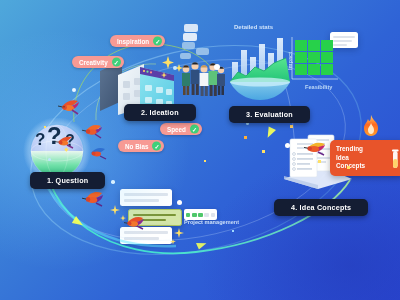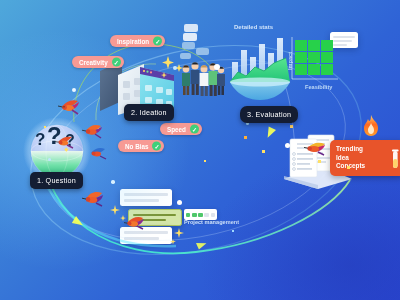--- a/index.html
+++ b/index.html
@@ -7,22 +7,22 @@
 
   #stage{position:relative;width:400px;height:300px;overflow:hidden;
     background:linear-gradient(135deg,#4fa8db 0%,#3d85d8 28%,#2f63d6 60%,#2a46d2 100%);}
 
   
   .abs{position:absolute;}
   .noevt{pointer-events:none;}
 
   
   .chip{position:absolute;background:#141d33;color:#fff;border-radius:5px;
-    font-size:7.2px;font-weight:normal;letter-spacing:.2px;
-    padding:4px 7px;white-space:nowrap;box-shadow:0 2px 5px rgba(0,0,0,.35);z-index:40;}
+    font-size:7.2px;font-weight:bold;letter-spacing:.2px;
+    padding:4px 17px;white-space:nowrap;box-shadow:0 2px 5px rgba(0,0,0,.35);z-index:40;}
 
   
   .pill{position:absolute;background:#f79a94;color:#fff;border-radius:9px;
     font-size:6.3px;font-weight:bold;padding:2.5px 16px 2.5px 7px;white-space:nowrap;
     box-shadow:0 1px 3px rgba(0,0,0,.22);z-index:38;}
   .pill .tick{position:absolute;right:3px;top:50%;transform:translateY(-50%);
     width:9px;height:9px;border-radius:50%;background:#3fd07a;
     display:flex;align-items:center;justify-content:center;
     font-size:6px;color:#fff;line-height:1;}
 
@@ -486,22 +486,25 @@
     <span>No Bias</span>
     <span class="tick">✓</span>
   </div>
 
   <div class="chip" style="left:30px;top:172px;">
     <span>1. Question</span>
   </div>
   <div class="chip" style="left:124px;top:104px;">
     <span>2. Ideation</span>
   </div>
-  <div class="chip" style="left:240px;top:106px;border-radius:7px;">
+  <div class="chip" style="left:229px;top:106px;">
     <span>3. Evaluation</span>
+  </div>
+  <div class="chip" style="left:274px;top:199px;">
+    <span>4. Idea Concepts</span>
   </div>
 
   <div class="dot" style="left:214px;top:64px;width:6px;height:6px;background:#fff;z-index:26;"></div>
   <div class="dot" style="left:173px;top:66px;width:4px;height:4px;background:#c9e9ff;z-index:26;"></div>
   <div class="dot" style="left:72px;top:88px;width:4px;height:4px;background:#eaf6ff;z-index:26;"></div>
   <div class="dot" style="left:111px;top:180px;width:3.5px;height:3.5px;background:#d7f0ff;z-index:26;"></div>
   <div class="dot" style="left:177px;top:200px;width:5px;height:5px;background:#ffffff;z-index:26;"></div>
   <div class="dot" style="left:285px;top:143px;width:5px;height:5px;background:#ffffff;z-index:41;"></div>
   <div class="dot" style="left:48px;top:158px;width:3px;height:3px;background:#bfe6ff;z-index:26;"></div>
   <div class="dot" style="left:246px;top:122px;width:3px;height:3px;background:#9fd8ff;z-index:26;"></div>

